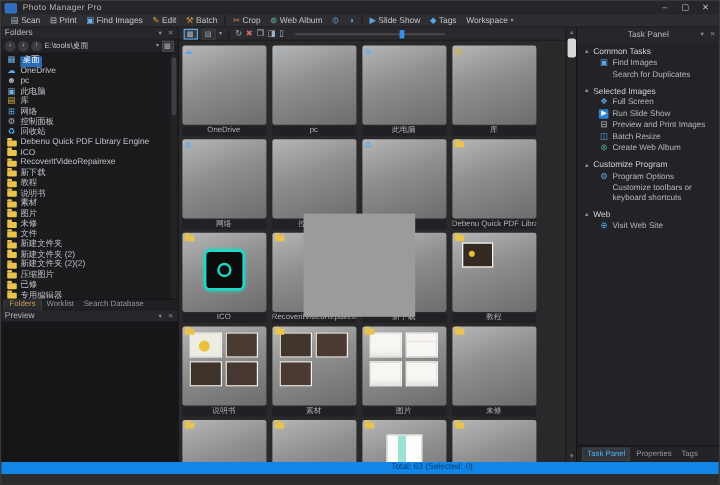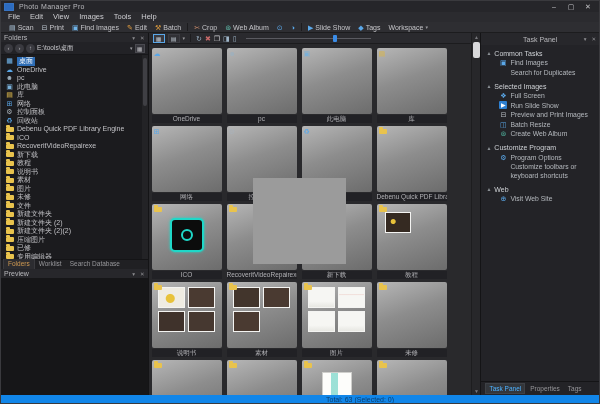--- a/index.html
+++ b/index.html
@@ -155,28 +155,20 @@
   <div class="titlebar">
     <span class="logo"></span>
     <span class="title">Photo Manager Pro</span>
     <span class="wctl">
       <span>–</span>
       <span>▢</span>
       <span>✕</span>
     </span>
   </div>
 
-  <div class="menubar" id="menubar">
-      <span class="mitem">File</span>
-      <span class="mitem">Edit</span>
-      <span class="mitem">View</span>
-      <span class="mitem">Images</span>
-      <span class="mitem">Tools</span>
-      <span class="mitem">Help</span>
-    </div>
   <div class="toolbar" id="toolbar">
       <span class="tbtn">
         <span class="tico" style="color: rgb(159, 182, 201);">▤</span>
         <span class="tlb">Scan</span>
       </span>
       <span class="tbtn">
         <span class="tico" style="color: rgb(185, 194, 203);">⊟</span>
         <span class="tlb">Print</span>
       </span>
       <span class="tbtn">

